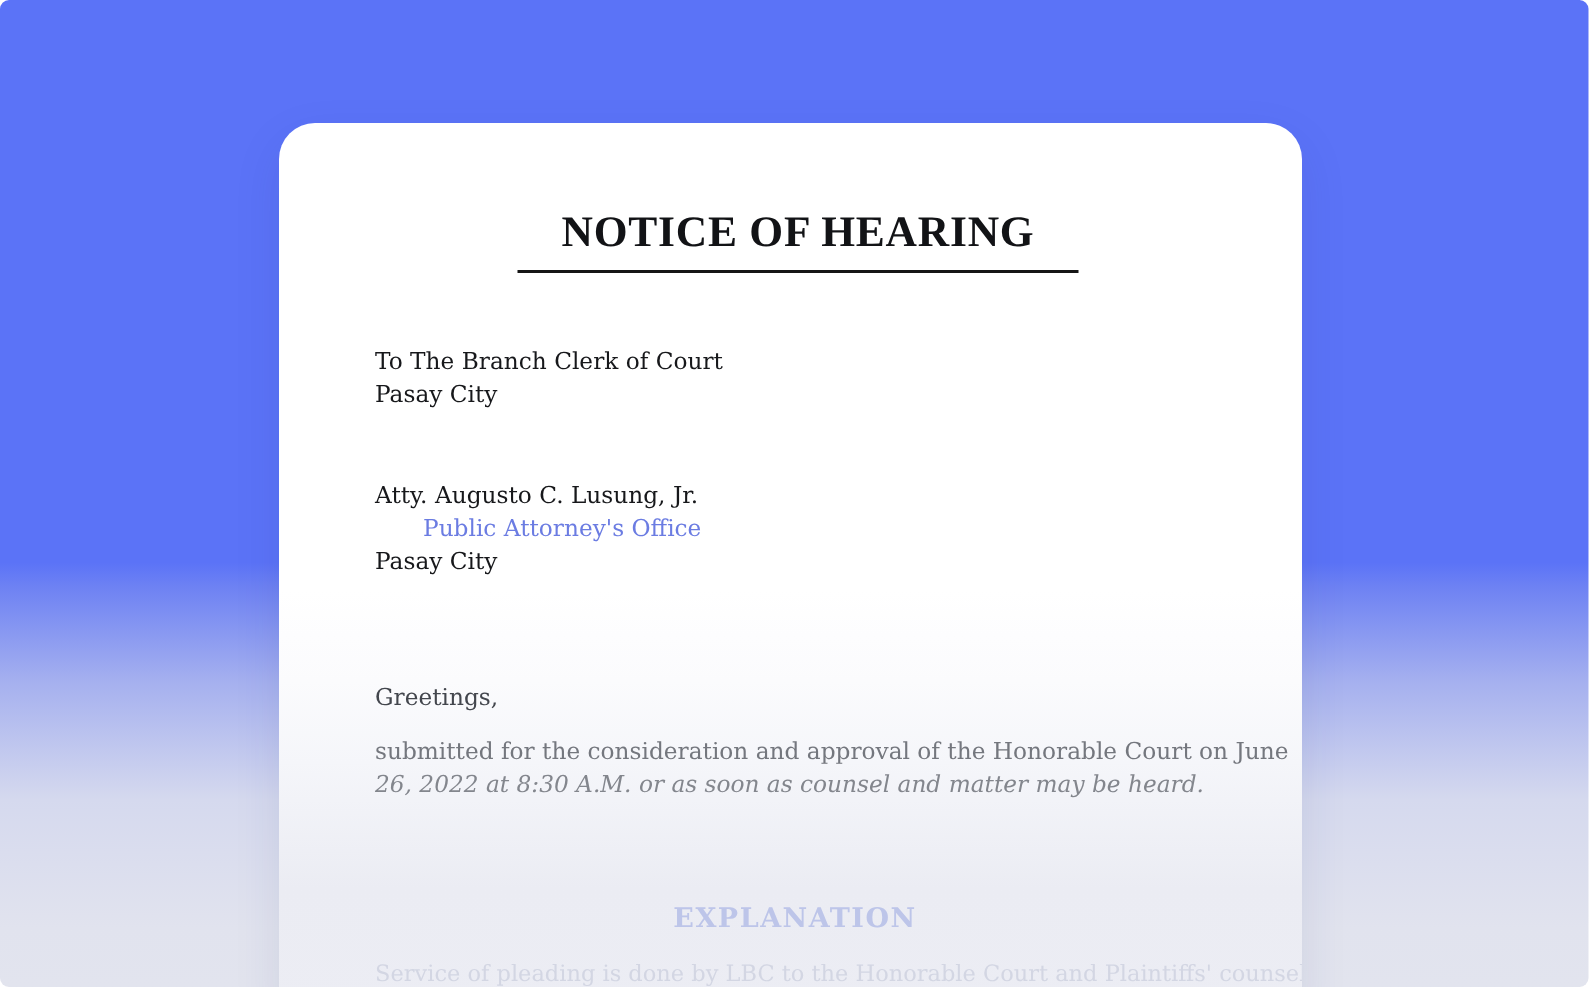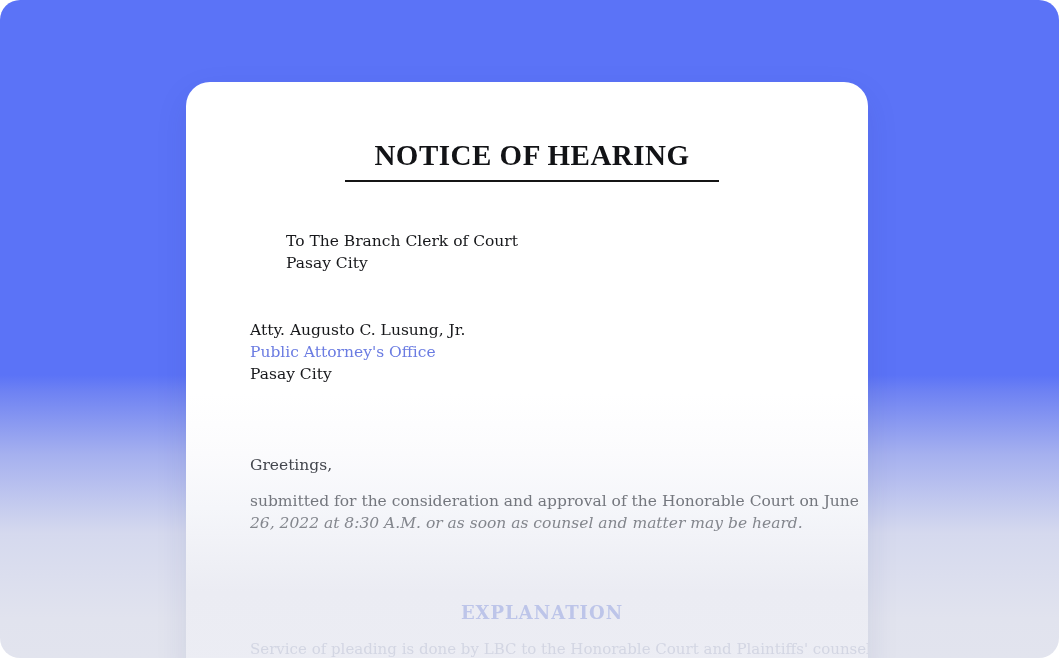--- a/index.html
+++ b/index.html
@@ -7,21 +7,21 @@
     padding: 0;
     background: #ffffff;
     width: 1059px;
     height: 658px;
     font-family: "DejaVu Serif", serif;
   }
   .screen {
     position: absolute;
     left: 0; top: 0;
     width: 1059px; height: 658px;
-    border-radius: 20px;
+    border-radius: 6px;
     overflow: hidden;
     background: linear-gradient(to bottom,
       #5b73f7 0%, #5b73f7 57%,
       #6e82f3 59.5%,
       #a5b0ef 69%,
       #d5d9ee 81%,
       #e1e3ee 94%,
       #e2e4ee 100%);
   }
   .card {
@@ -59,31 +59,31 @@
   }
   .textblock {
     position: absolute;
     left: 64px;
     font-size: 15.5px;
     line-height: 22px;
     color: #17181b;
     white-space: nowrap;
   }
   .line { display: block; height: 22px; }
-  .block-court    { top: 148px; margin-left: 36px; }
+  .block-court    { top: 148px; }
   .block-attorney { top: 237px; }
   .salutation     { top: 372px; color: #43464d; }
   .block-notice   { top: 408px; }
-  .office-link { color: #6b7ce2; cursor: pointer; }
+  .office-link { color: #6b7ce2; cursor: pointer; margin-left: 32px; }
   .notice-l0 { color: #63666e; }
   .notice-l1 { color: #74777e; }
   .notice-l2 { color: #83868d; font-style: italic; }
   .explanation-heading {
     position: absolute;
-    left: 12px; top: 519px;
+    left: 0; top: 519px;
     width: 100%;
     transform: translateX(3px);
     text-align: center;
     font-weight: bold;
     font-size: 18px;
     line-height: 24px;
     letter-spacing: 1px;
     color: #bdc5e9;
   }
   .explanation-body {

